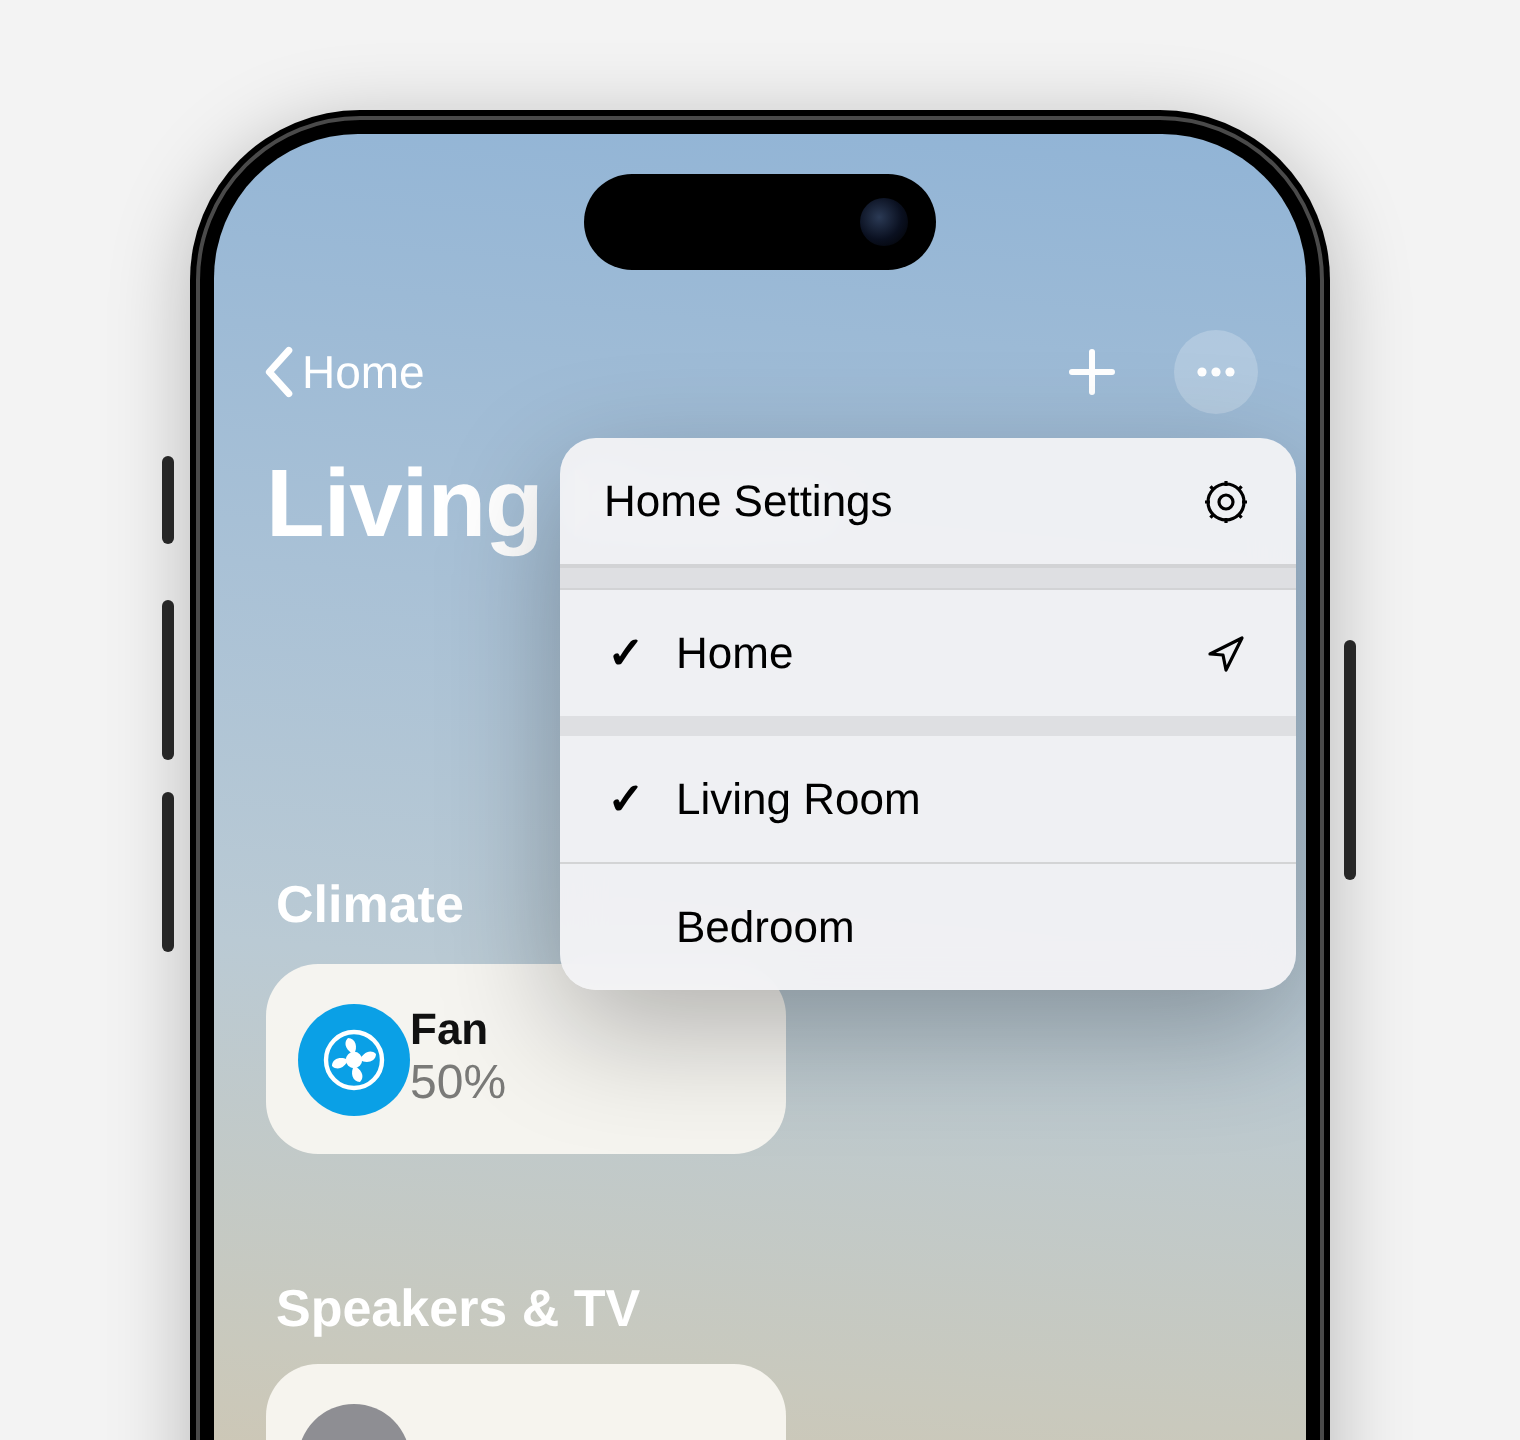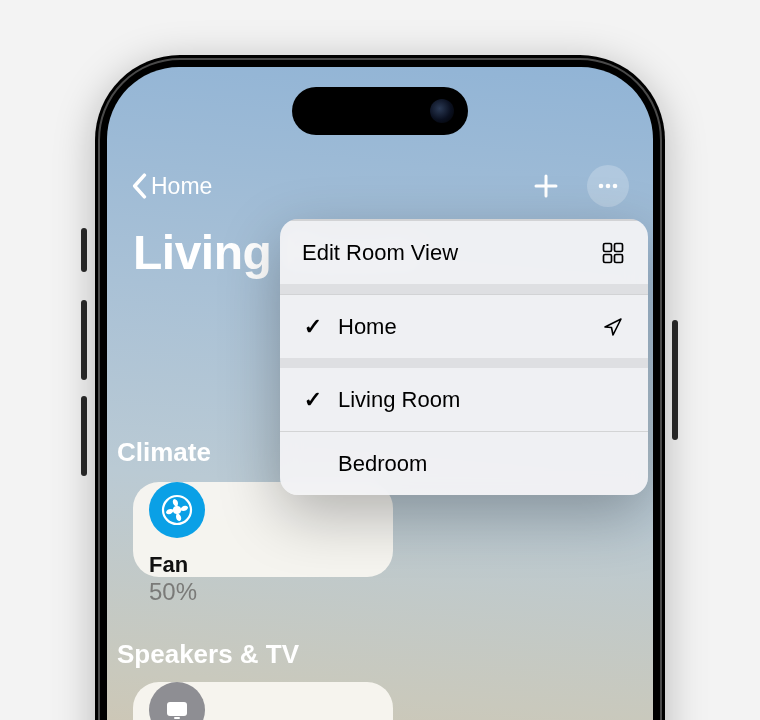--- a/index.html
+++ b/index.html
@@ -118,39 +118,38 @@
       top: 158px;
       left: 26px;
       color: #fff;
       font-size: 48px;
       font-weight: 700;
       letter-spacing: -0.5px;
     }
     
     .section-label {
       position: absolute;
-      left: 10px;
+      left: 31px;
       color: #fff;
       font-size: 26px;
       font-weight: 600;
     }
     .label-climate { top: 370px; }
     .label-speakers { top: 572px; }
     
     .tile {
       position: absolute;
       left: 26px;
       width: 260px;
       height: 95px;
       background: rgba(250,247,242,0.92);
       border-radius: 26px;
       display: flex;
+      align-items: center;
       padding: 0 16px;
-      gap: 14px;
-      flex-direction: column;
     }
     .tile-climate { top: 415px; }
     .tile-speakers { top: 615px; }
     .tile .icon-circle {
       width: 56px; height: 56px; border-radius: 50%;
       background: #0aa0e6;
       display: flex; align-items: center; justify-content: center;
       flex-shrink: 0;
     }
     .tile .txt { display:flex; flex-direction: column; line-height: 1.2; }
@@ -248,35 +247,44 @@
             <rect x="5" y="7" width="20" height="14" rx="3" fill="#fff"></rect>
             <rect x="12" y="22" width="6" height="2" rx="1" fill="#fff"></rect>
           </svg>
       </div>
       <div class="txt">
         <div class="name">Apple TV</div>
       </div>
     </div>
 
     <div class="menu">
-      <div class="menu-divider"></div>
-      <div class="menu-divider"></div>
       <div class="menu-item">
-        <span class="lbl">Edit Room View</span>
+        <span class="lbl">Home Settings</span>
         <span class="right-ic">
-          <svg width="22" height="22" viewBox="0 0 22 22">
-              <g stroke="#000" stroke-width="1.7" fill="none">
-                <rect x="1.5" y="1.5" width="8" height="8" rx="1.5"></rect>
-                <rect x="12.5" y="1.5" width="8" height="8" rx="1.5"></rect>
-                <rect x="1.5" y="12.5" width="8" height="8" rx="1.5"></rect>
-                <rect x="12.5" y="12.5" width="8" height="8" rx="1.5"></rect>
+          <svg width="24" height="24" viewBox="0 0 24 24">
+              <g stroke="#000" stroke-width="1.6" fill="none">
+                <circle cx="12" cy="12" r="9"></circle>
+                <circle cx="12" cy="12" r="3.5"></circle>
+                <path d="M12 3v-0M12 21M3 12M21 12M5.6 5.6M18.4 18.4M5.6 18.4M18.4 5.6"></path>
+                <g>
+                  <line x1="12" y1="1.5" x2="12" y2="4"></line>
+                  <line x1="12" y1="20" x2="12" y2="22.5"></line>
+                  <line x1="1.5" y1="12" x2="4" y2="12"></line>
+                  <line x1="20" y1="12" x2="22.5" y2="12"></line>
+                  <line x1="4.2" y1="4.2" x2="6" y2="6"></line>
+                  <line x1="18" y1="18" x2="19.8" y2="19.8"></line>
+                  <line x1="4.2" y1="19.8" x2="6" y2="18"></line>
+                  <line x1="18" y1="6" x2="19.8" y2="4.2"></line>
+                </g>
               </g>
             </svg>
         </span>
       </div>
+      <div class="menu-divider"></div>
+      <div class="menu-divider"></div>
       <div class="menu-gap"></div>
       <div class="menu-divider"></div>
       <div class="menu-item">
         <span class="check">✓</span>
         <span class="lbl">Home</span>
         <span class="right-ic">
           <svg width="22" height="22" viewBox="0 0 22 22">
               <path d="M3 11 19 3l-8 16-1.5-7.5L3 11z" stroke="#000" stroke-width="1.6" fill="none" stroke-linejoin="round"></path>
             </svg>
         </span>

